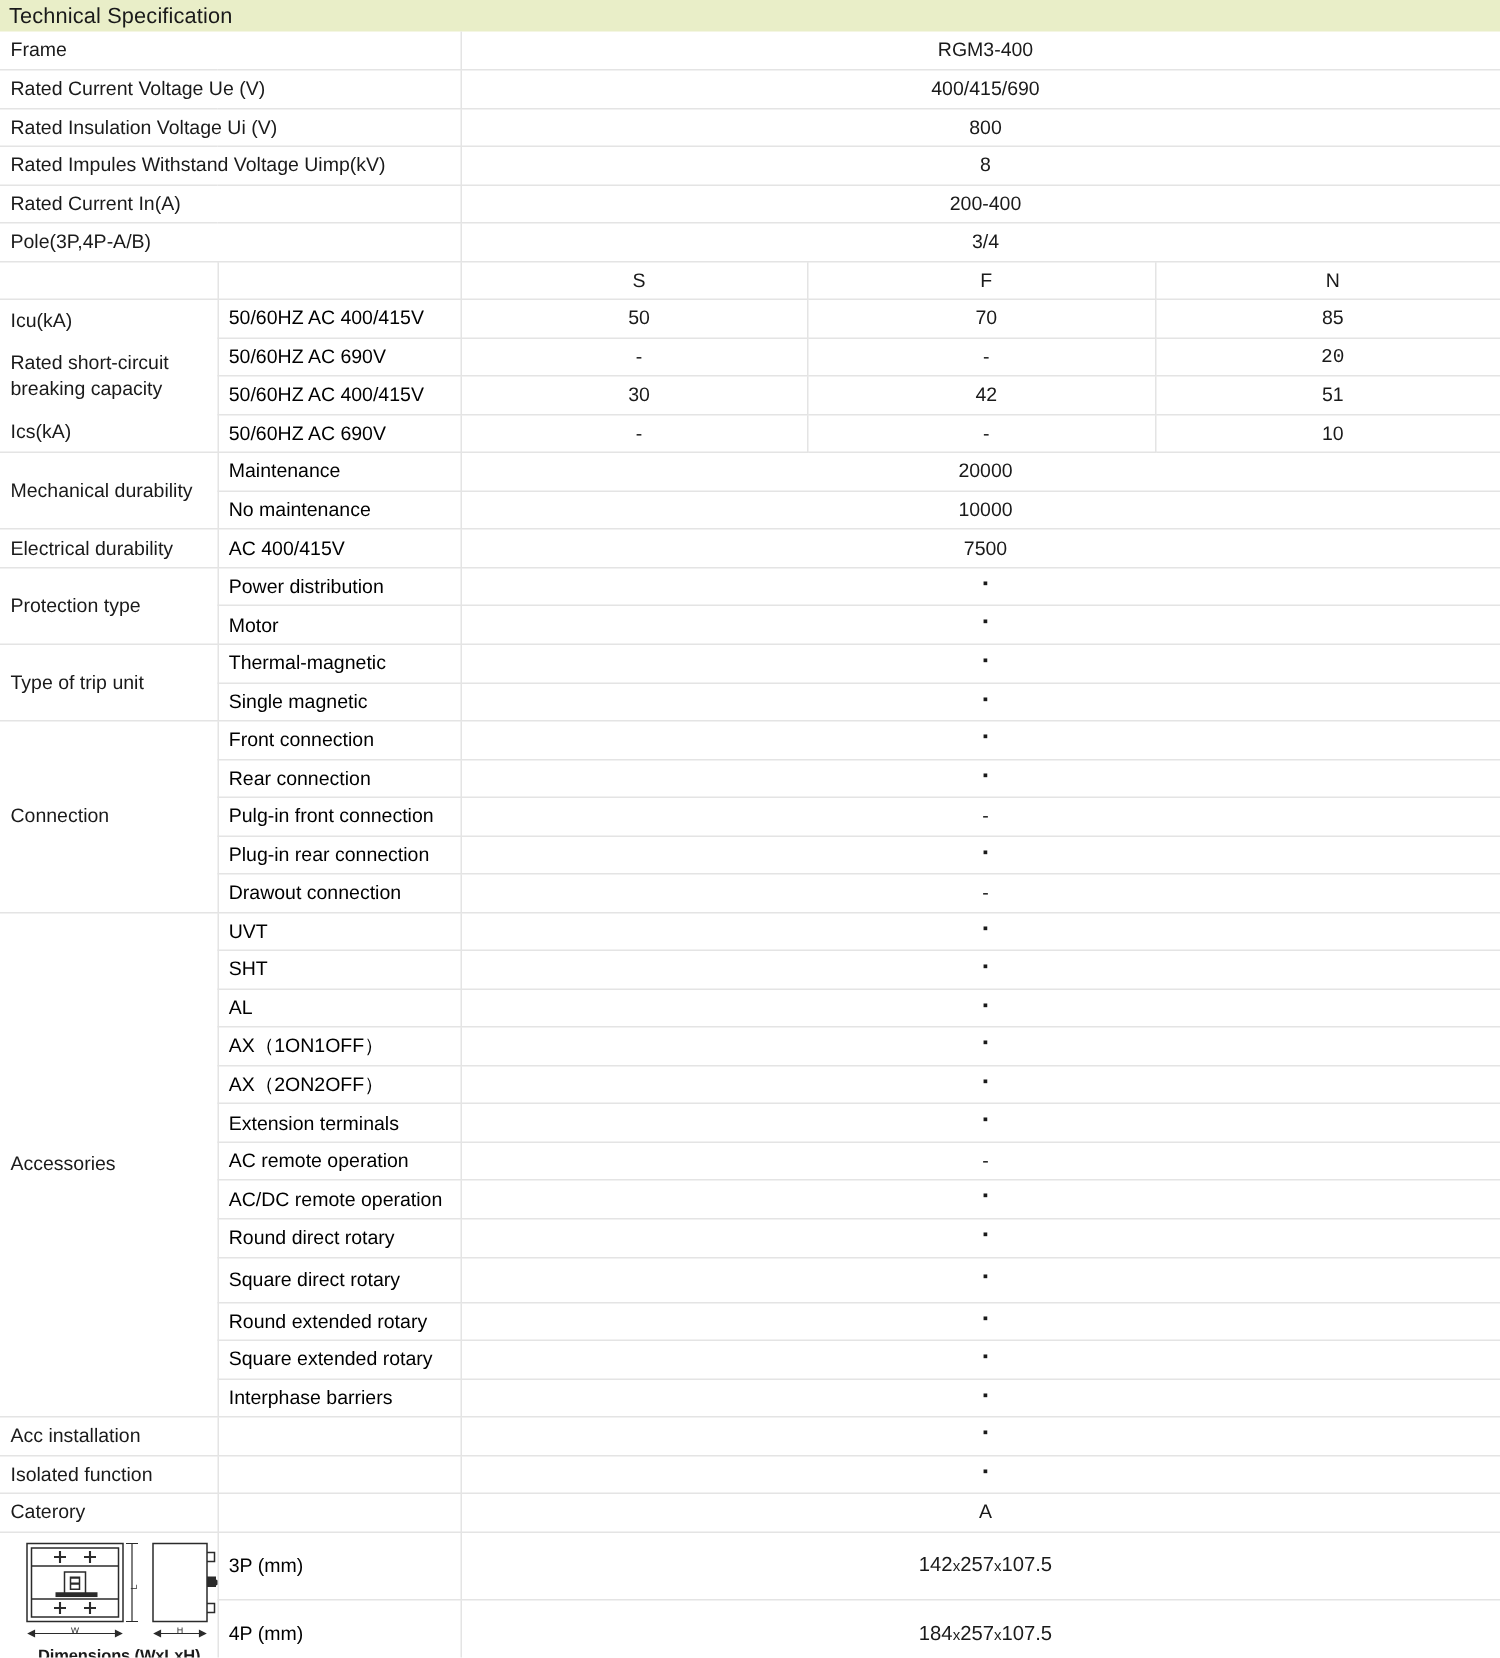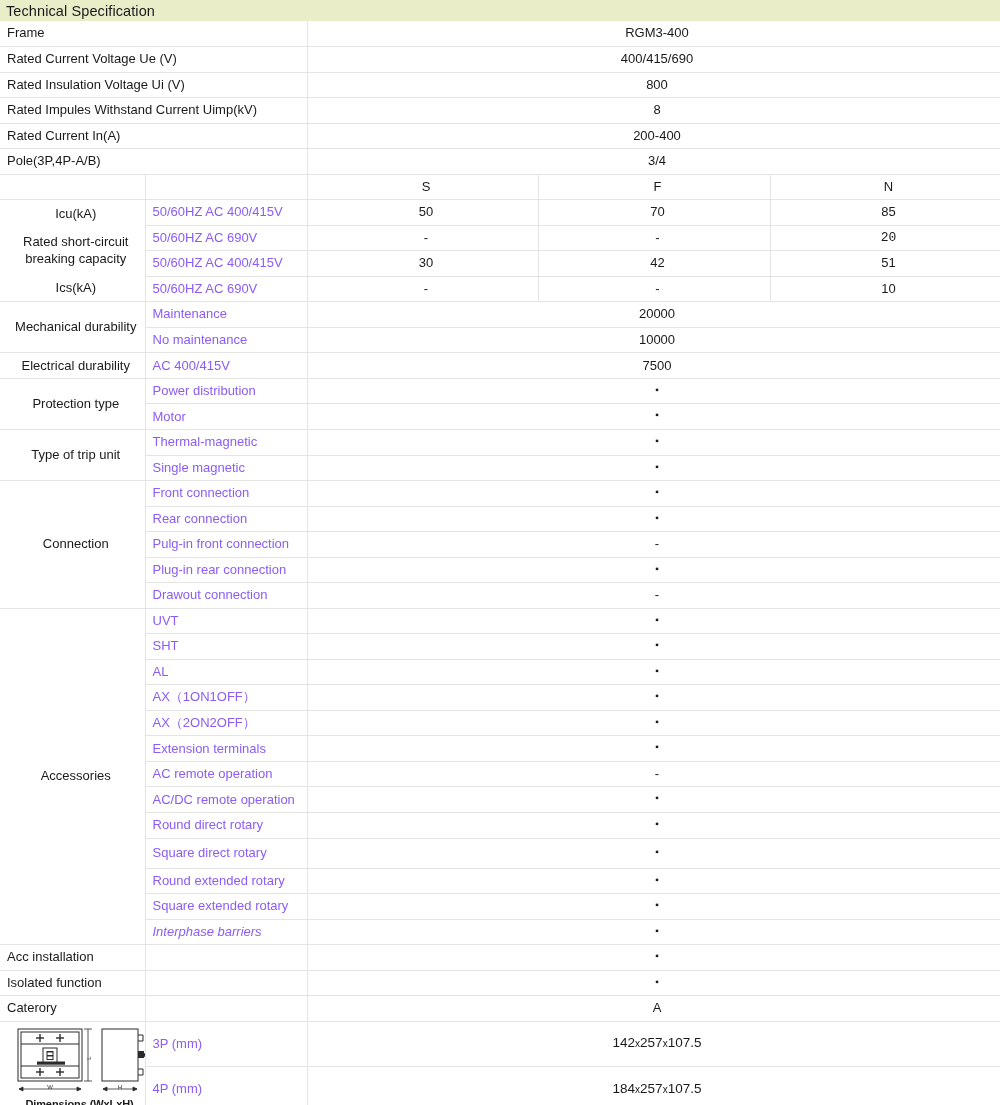--- a/index.html
+++ b/index.html
@@ -40,22 +40,22 @@
     vertical-align:middle;
     height:25px;
     box-sizing:border-box;
     line-height:1.25;
     overflow:hidden;
   }
   td.nr{border-right:none;}
   td.nb{border-bottom:none;}
   td.ctr{text-align:center;padding-left:0;padding-right:0;}
   td.lbl{color:#1a1a1a;}
-  td.sub{color:#8b5cf6;}
-  .grp{vertical-align:middle;text-align:center;}
+  td.sub{color:#000000;}
+  .grp{vertical-align:middle;}
   .mark{font-size:10px;line-height:1;position:relative;top:-1px;}
   .dash{font-size:13px;}
 
   
 
   
   .dimcell{
     padding:0;
     vertical-align:middle;
     text-align:center;
@@ -104,21 +104,21 @@
       </tr>
       <tr style="height: 25.5385px;">
         <td class="lbl" colspan="2" style="height: 25.5385px;">Rated Current Voltage Ue (V)</td>
         <td class="ctr nr" colspan="3" style="height: 25.5385px;">400/415/690</td>
       </tr>
       <tr style="height: 25.5385px;">
         <td class="lbl" colspan="2" style="height: 25.5385px;">Rated Insulation Voltage Ui (V)</td>
         <td class="ctr nr" colspan="3" style="height: 25.5385px;">800</td>
       </tr>
       <tr style="height: 25.5385px;">
-        <td class="lbl" colspan="2" style="height: 25.5385px;">Rated Impules Withstand Current Uimp(kV)</td>
+        <td class="lbl" colspan="2" style="height: 25.5385px;">Rated Impules Withstand Voltage Uimp(kV)</td>
         <td class="ctr nr" colspan="3" style="height: 25.5385px;">8</td>
       </tr>
       <tr style="height: 25.5385px;">
         <td class="lbl" colspan="2" style="height: 25.5385px;">Rated Current In(A)</td>
         <td class="ctr nr" colspan="3" style="height: 25.5385px;">200-400</td>
       </tr>
       <tr style="height: 25.5385px;">
         <td class="lbl" colspan="2" style="height: 25.5385px;">Pole(3P,4P-A/B)</td>
         <td class="ctr nr" colspan="3" style="height: 25.5385px;">3/4</td>
       </tr>
@@ -267,21 +267,21 @@
       </tr>
       <tr style="height: 25.5385px;">
         <td class="sub" style="height: 25.5385px;">Round extended rotary</td>
         <td class="ctr nr mark" colspan="3" style="height: 25.5385px;">▪</td>
       </tr>
       <tr style="height: 25.5385px;">
         <td class="sub" style="height: 25.5385px;">Square extended rotary</td>
         <td class="ctr nr mark" colspan="3" style="height: 25.5385px;">▪</td>
       </tr>
       <tr style="height: 25.5385px;">
-        <td class="sub" style="height: 25.5385px; font-style: italic;">Interphase barriers</td>
+        <td class="sub" style="height: 25.5385px;">Interphase barriers</td>
         <td class="ctr nr mark" colspan="3" style="height: 25.5385px;">▪</td>
       </tr>
 
       <tr style="height: 25.5385px;">
         <td class="lbl" style="height: 25.5385px;">Acc installation</td>
         <td style="height: 25.5385px;"></td>
         <td class="ctr nr mark" colspan="3" style="height: 25.5385px;">▪</td>
       </tr>
       <tr style="height: 25.5385px;">
         <td class="lbl" style="height: 25.5385px;">Isolated function</td>

